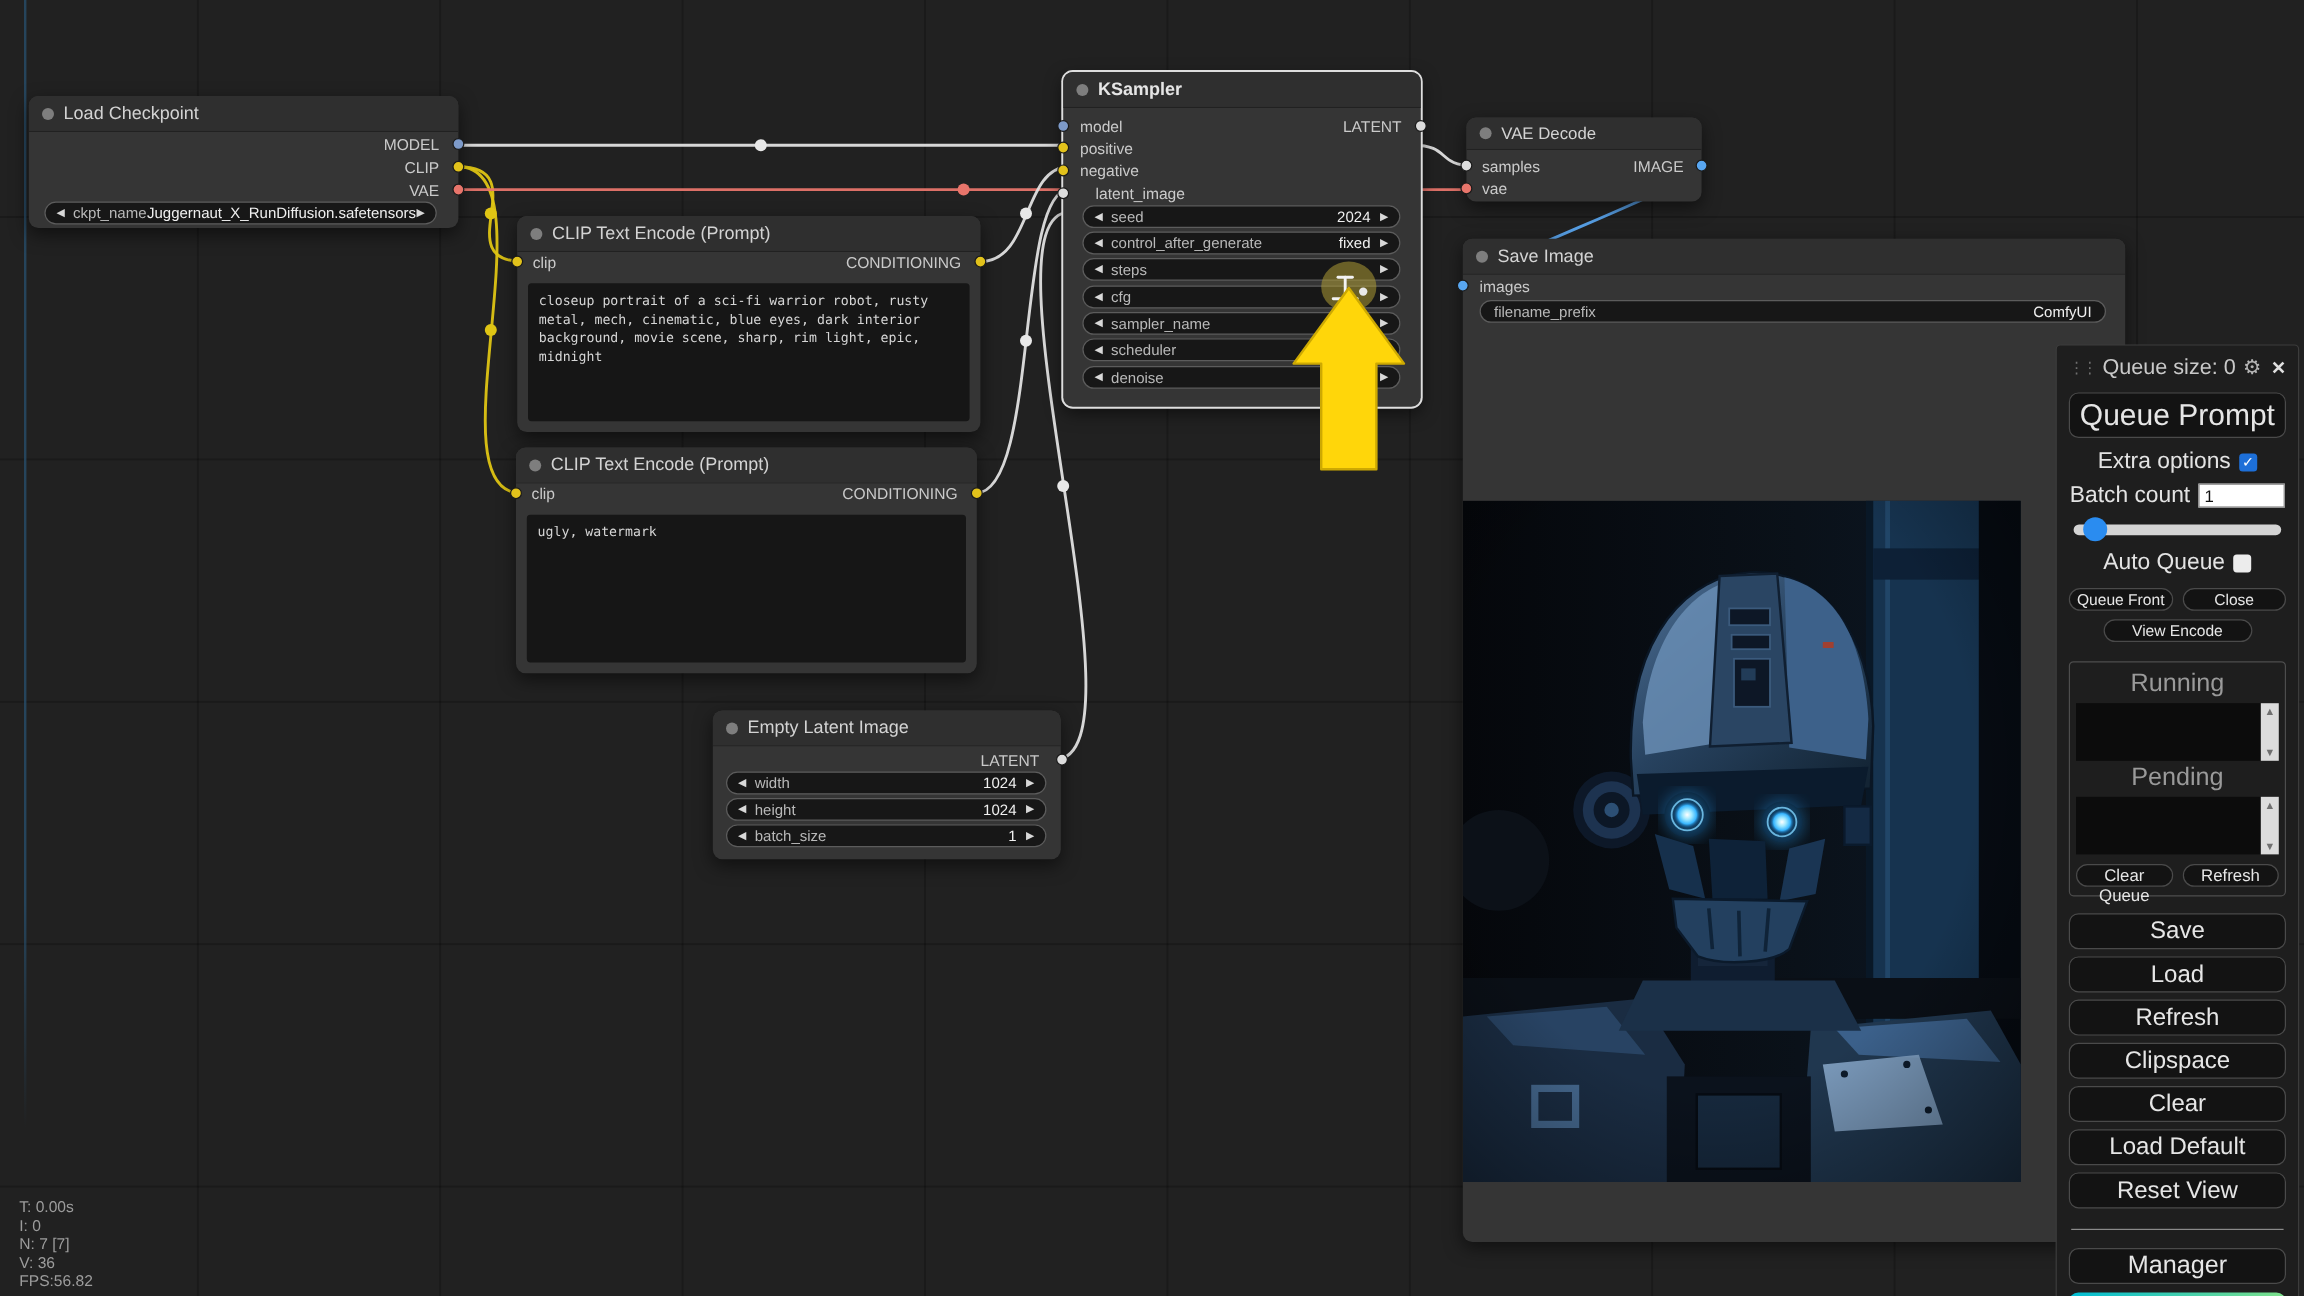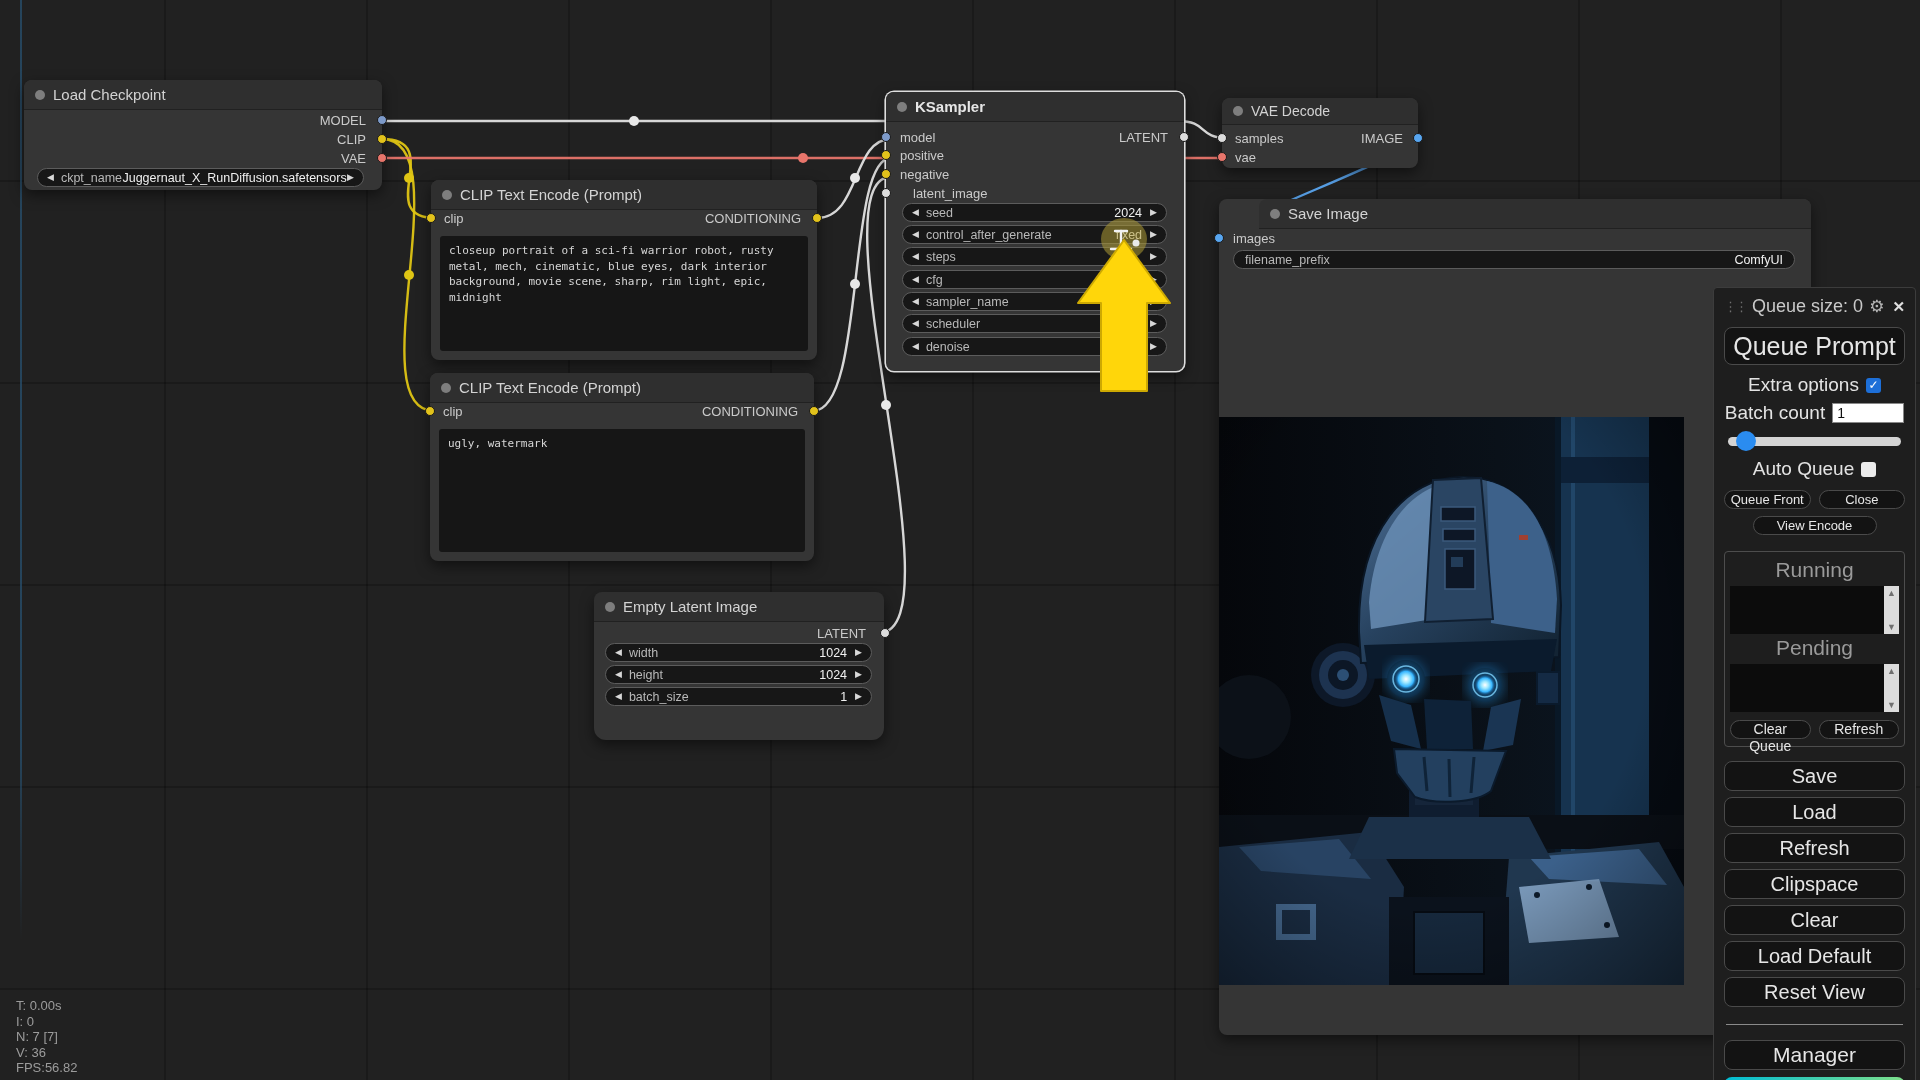--- a/index.html
+++ b/index.html
@@ -146,21 +146,21 @@
       <span class="tdot"></span>
       <span>CLIP Text Encode (Prompt)</span>
     </div>
     <span class="sdot c-yel" style="left:-5px;top:33px;"></span>
     <div class="slot" style="left:13px;top:31px;">clip</div>
     <div class="slot" style="right:16px;top:31px;">CONDITIONING</div>
     <span class="sdot c-yel" style="right:-5px;top:33px;"></span>
     <div class="tarea" style="left:9px;right:9px;top:56px;bottom:9px;">ugly, watermark</div>
   </div>
 
-  <div class="node selected" style="left:886px;top:92px;width:298px;height:279px;">
+  <div class="node selected" style="left:886px;top:60px;width:298px;height:279px;">
     <div class="ntitle" style="color:#e6e6e6;font-weight:bold;">
       <span class="tdot"></span>
       <span>KSampler</span>
     </div>
     <span class="sdot c-model" style="left:-5px;top:40px;"></span>
     <div class="slot" style="left:14px;top:38px;">model</div>
     <span class="sdot c-yel" style="left:-5px;top:58px;"></span>
     <div class="slot" style="left:14px;top:56px;">positive</div>
     <span class="sdot c-yel" style="left:-5px;top:77px;"></span>
     <div class="slot" style="left:14px;top:75px;">negative</div>
@@ -206,21 +206,21 @@
       <span class="arw r"></span>
     </div>
     <div class="pill" style="left:16px;right:17px;top:245px;">
       <span class="arw l"></span>
       <span class="plabel">denoise</span>
       <span class="pval"></span>
       <span class="arw r"></span>
     </div>
   </div>
 
-  <div class="node" style="left:594px;top:592px;width:290px;height:148px;border-radius:12px;">
+  <div class="node" style="left:594px;top:592px;width:290px;height:124px;">
     <div class="ntitle">
       <span class="tdot"></span>
       <span>Empty Latent Image</span>
     </div>
     <div class="slot" style="right:18px;top:34px;">LATENT</div>
     <span class="sdot c-lat" style="right:-6px;top:36px;"></span>
     <div class="pill" style="left:11px;right:12px;top:51px;">
       <span class="arw l"></span>
       <span class="plabel">width</span>
       <span class="pval">1024</span>
@@ -246,21 +246,21 @@
       <span>VAE Decode</span>
     </div>
     <span class="sdot c-lat" style="left:-5px;top:35px;"></span>
     <div class="slot" style="left:13px;top:33px;">samples</div>
     <span class="sdot c-vae" style="left:-5px;top:54px;"></span>
     <div class="slot" style="left:13px;top:52px;">vae</div>
     <div class="slot" style="right:15px;top:33px;">IMAGE</div>
     <span class="sdot c-img" style="right:-5px;top:35px;"></span>
   </div>
 
-  <div class="node" style="left:1219px;top:199px;width:552px;height:836px;padding-left:40px;">
+  <div class="node" style="left:1219px;top:199px;width:552px;height:836px;">
     <div class="ntitle">
       <span class="tdot"></span>
       <span>Save Image</span>
     </div>
     <span class="sdot c-img" style="left:-5px;top:34px;"></span>
     <div class="slot" style="left:14px;top:32px;">images</div>
     <div class="pill" style="left:14px;right:16px;top:51px;text-align:center;">
       <span class="plabel" style="margin-left:2px;">filename_prefix</span>
       <span class="pval" style="margin-right:2px;">ComfyUI</span>
     </div>

